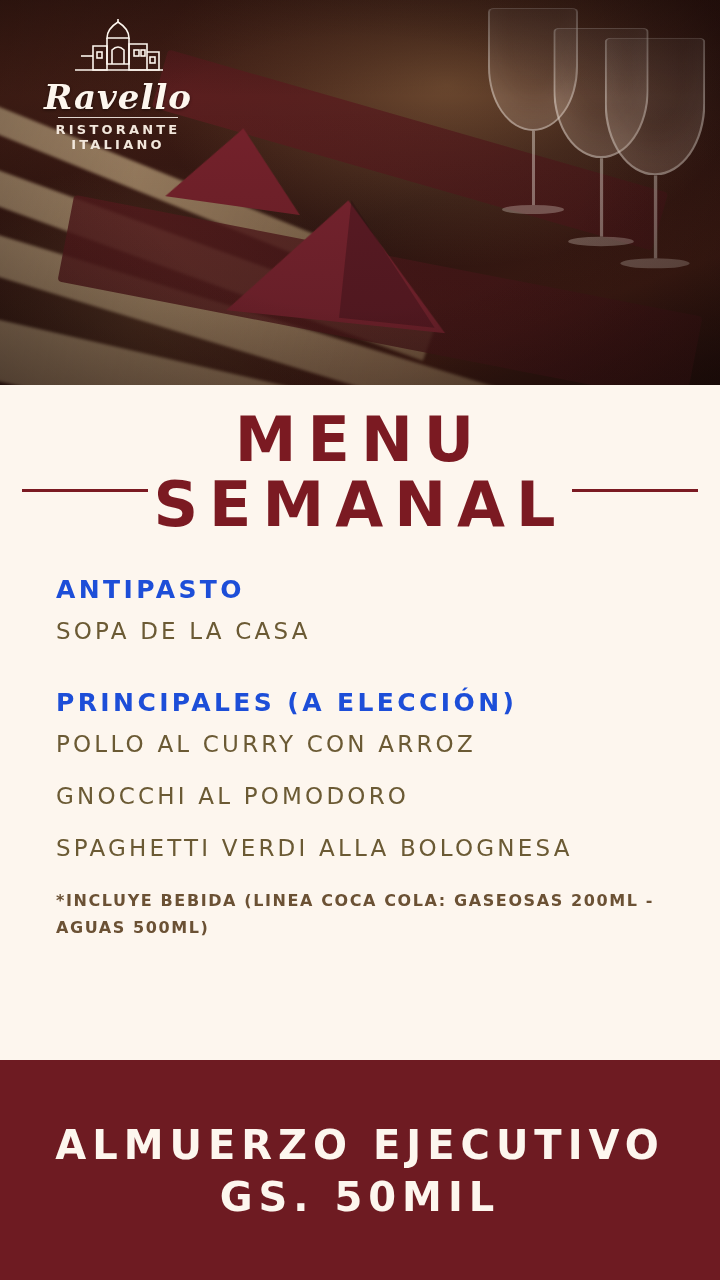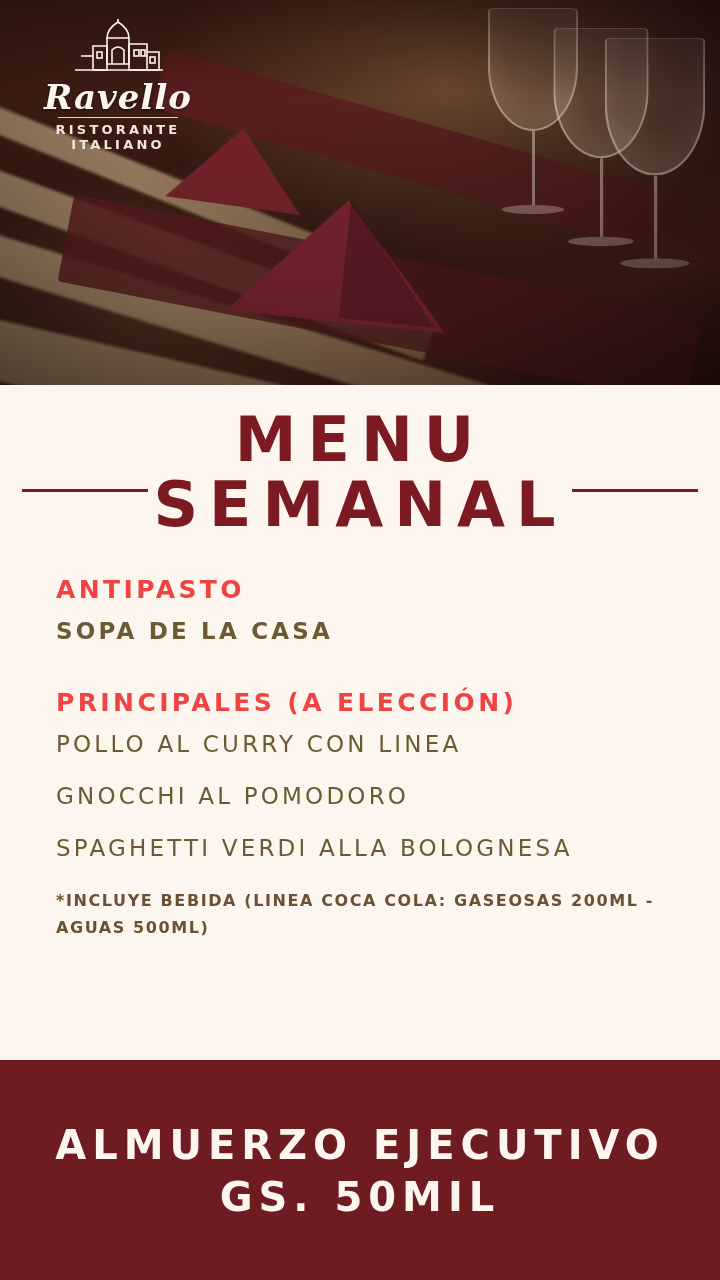--- a/index.html
+++ b/index.html
@@ -174,33 +174,33 @@
     top: 104px;
   }
   .rule-left  { left: 22px;  width: 126px; }
   .rule-right { right: 22px; width: 126px; }
 
   .sections {
     padding: 38px 0 0 56px;
   }
   .sec-head {
     font-weight: bold;
-    color: #ef4444;
+    color: #1d4ed8;
     font-size: 25px;
     letter-spacing: 3.4px;
     margin: 0 0 14px 0;
   }
   .sec-head.second { margin-top: 44px; }
   .item {
     color: #6b5a34;
     font-size: 23px;
     letter-spacing: 3.2px;
     margin: 0 0 26px 0;
   }
-  .item.tight { margin-bottom: 14px; font-weight: bold; }
+  .item.tight { margin-bottom: 14px; }
   .note {
     color: #6b5134;
     font-weight: bold;
     font-size: 16px;
     letter-spacing: 1.6px;
     line-height: 1.7;
     margin: 26px 56px 0 0;
     max-width: 610px;
   }
 
@@ -299,21 +299,21 @@
       </h1>
     </div>
     <div class="rule rule-left"></div>
     <div class="rule rule-right"></div>
 
     <div class="sections">
       <div class="sec-head">ANTIPASTO</div>
       <div class="item tight">SOPA DE LA CASA</div>
 
       <div class="sec-head second">PRINCIPALES (A ELECCIÓN)</div>
-      <div class="item">POLLO AL CURRY CON LINEA</div>
+      <div class="item">POLLO AL CURRY CON ARROZ</div>
       <div class="item">GNOCCHI AL POMODORO</div>
       <div class="item">SPAGHETTI VERDI ALLA BOLOGNESA</div>
 
       <div class="note">*INCLUYE BEBIDA (LINEA COCA COLA: GASEOSAS 200ML - AGUAS 500ML)</div>
     </div>
   </div>
 
   <div class="footer">
     <div class="footer-l1">ALMUERZO EJECUTIVO</div>
     <div class="footer-l2">GS. 50MIL</div>

